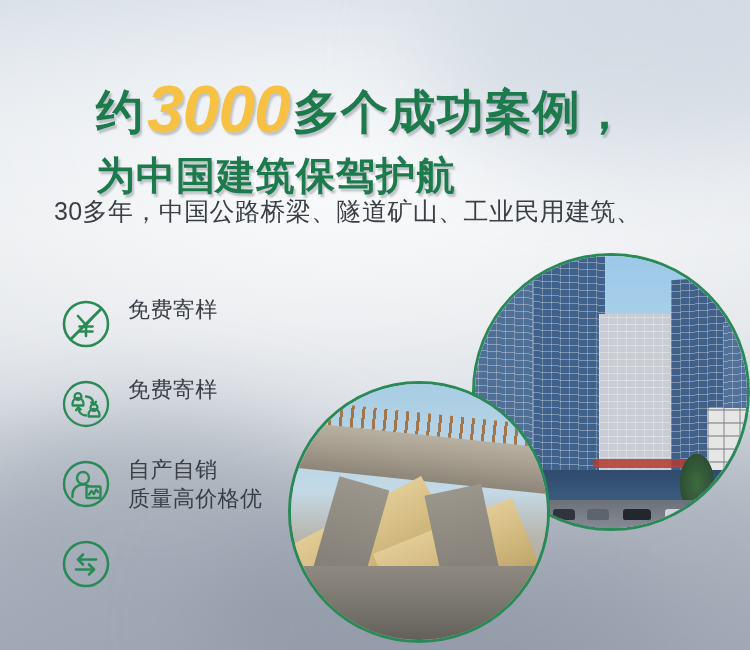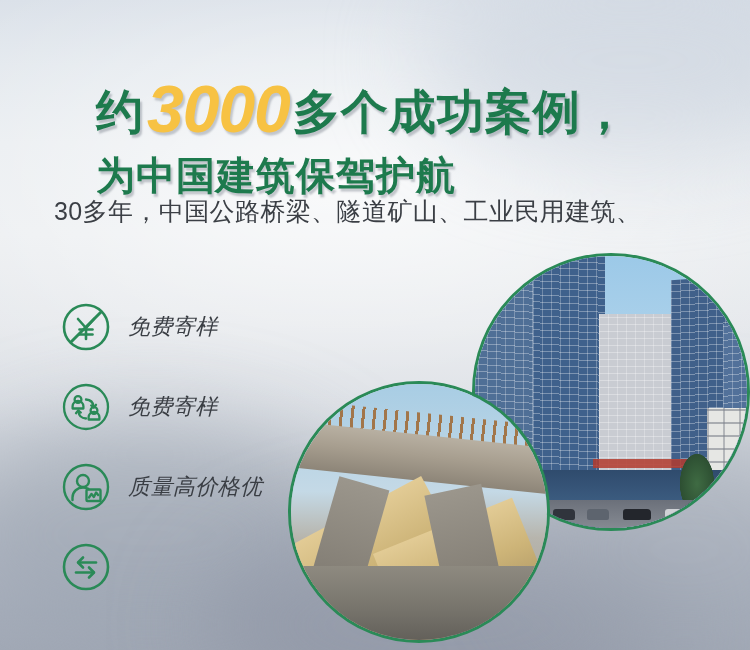--- a/index.html
+++ b/index.html
@@ -91,24 +91,22 @@
 
   
   .features {
     position: absolute;
     left: 58px;
     top: 296px;
     z-index: 8;
   }
   .feature {
     display: flex;
-    align-items: center;
     margin-bottom: 18px;
     height: 62px;
-    font-style: italic;
   }
   .feature-icon {
     width: 56px;
     height: 56px;
     flex: 0 0 56px;
     margin-right: 14px;
   }
   .feature-icon svg { display: block; width: 56px; height: 56px; }
   .feature-text {
     color: #3a3e44;
@@ -288,20 +286,21 @@
       <span class="feature-icon">
         <svg viewBox="0 0 56 56" fill="none" stroke="#2a8a57" stroke-width="2.4" stroke-linecap="round" stroke-linejoin="round">
           <circle cx="28" cy="28" r="22"></circle>
           <circle cx="25" cy="22" r="6"></circle>
           <path d="M14.5 41 v-2.5c0-6 5-10 10.5-10 2 0 3.8 .5 5.3 1.4"></path>
           <rect x="28.5" y="30.5" width="14" height="11.5" rx="1"></rect>
           <path d="M31 38.5 l2.5 -3.6 2.4 3 2.2 -4.4 2 2.6"></path>
         </svg>
       </span>
       <span class="feature-text">
+        <div>自产自销</div>
         <div>质量高价格优</div>
       </span>
     </div>
 
     <div class="feature">
       <span class="feature-icon">
         <svg viewBox="0 0 56 56" fill="none" stroke="#2a8a57" stroke-width="2.6" stroke-linecap="round" stroke-linejoin="round">
           <circle cx="28" cy="28" r="22"></circle>
           <path d="M38 23.5 H20.5"></path>
           <path d="M25 18.5 L20 23.5 L25 28.5"></path>

